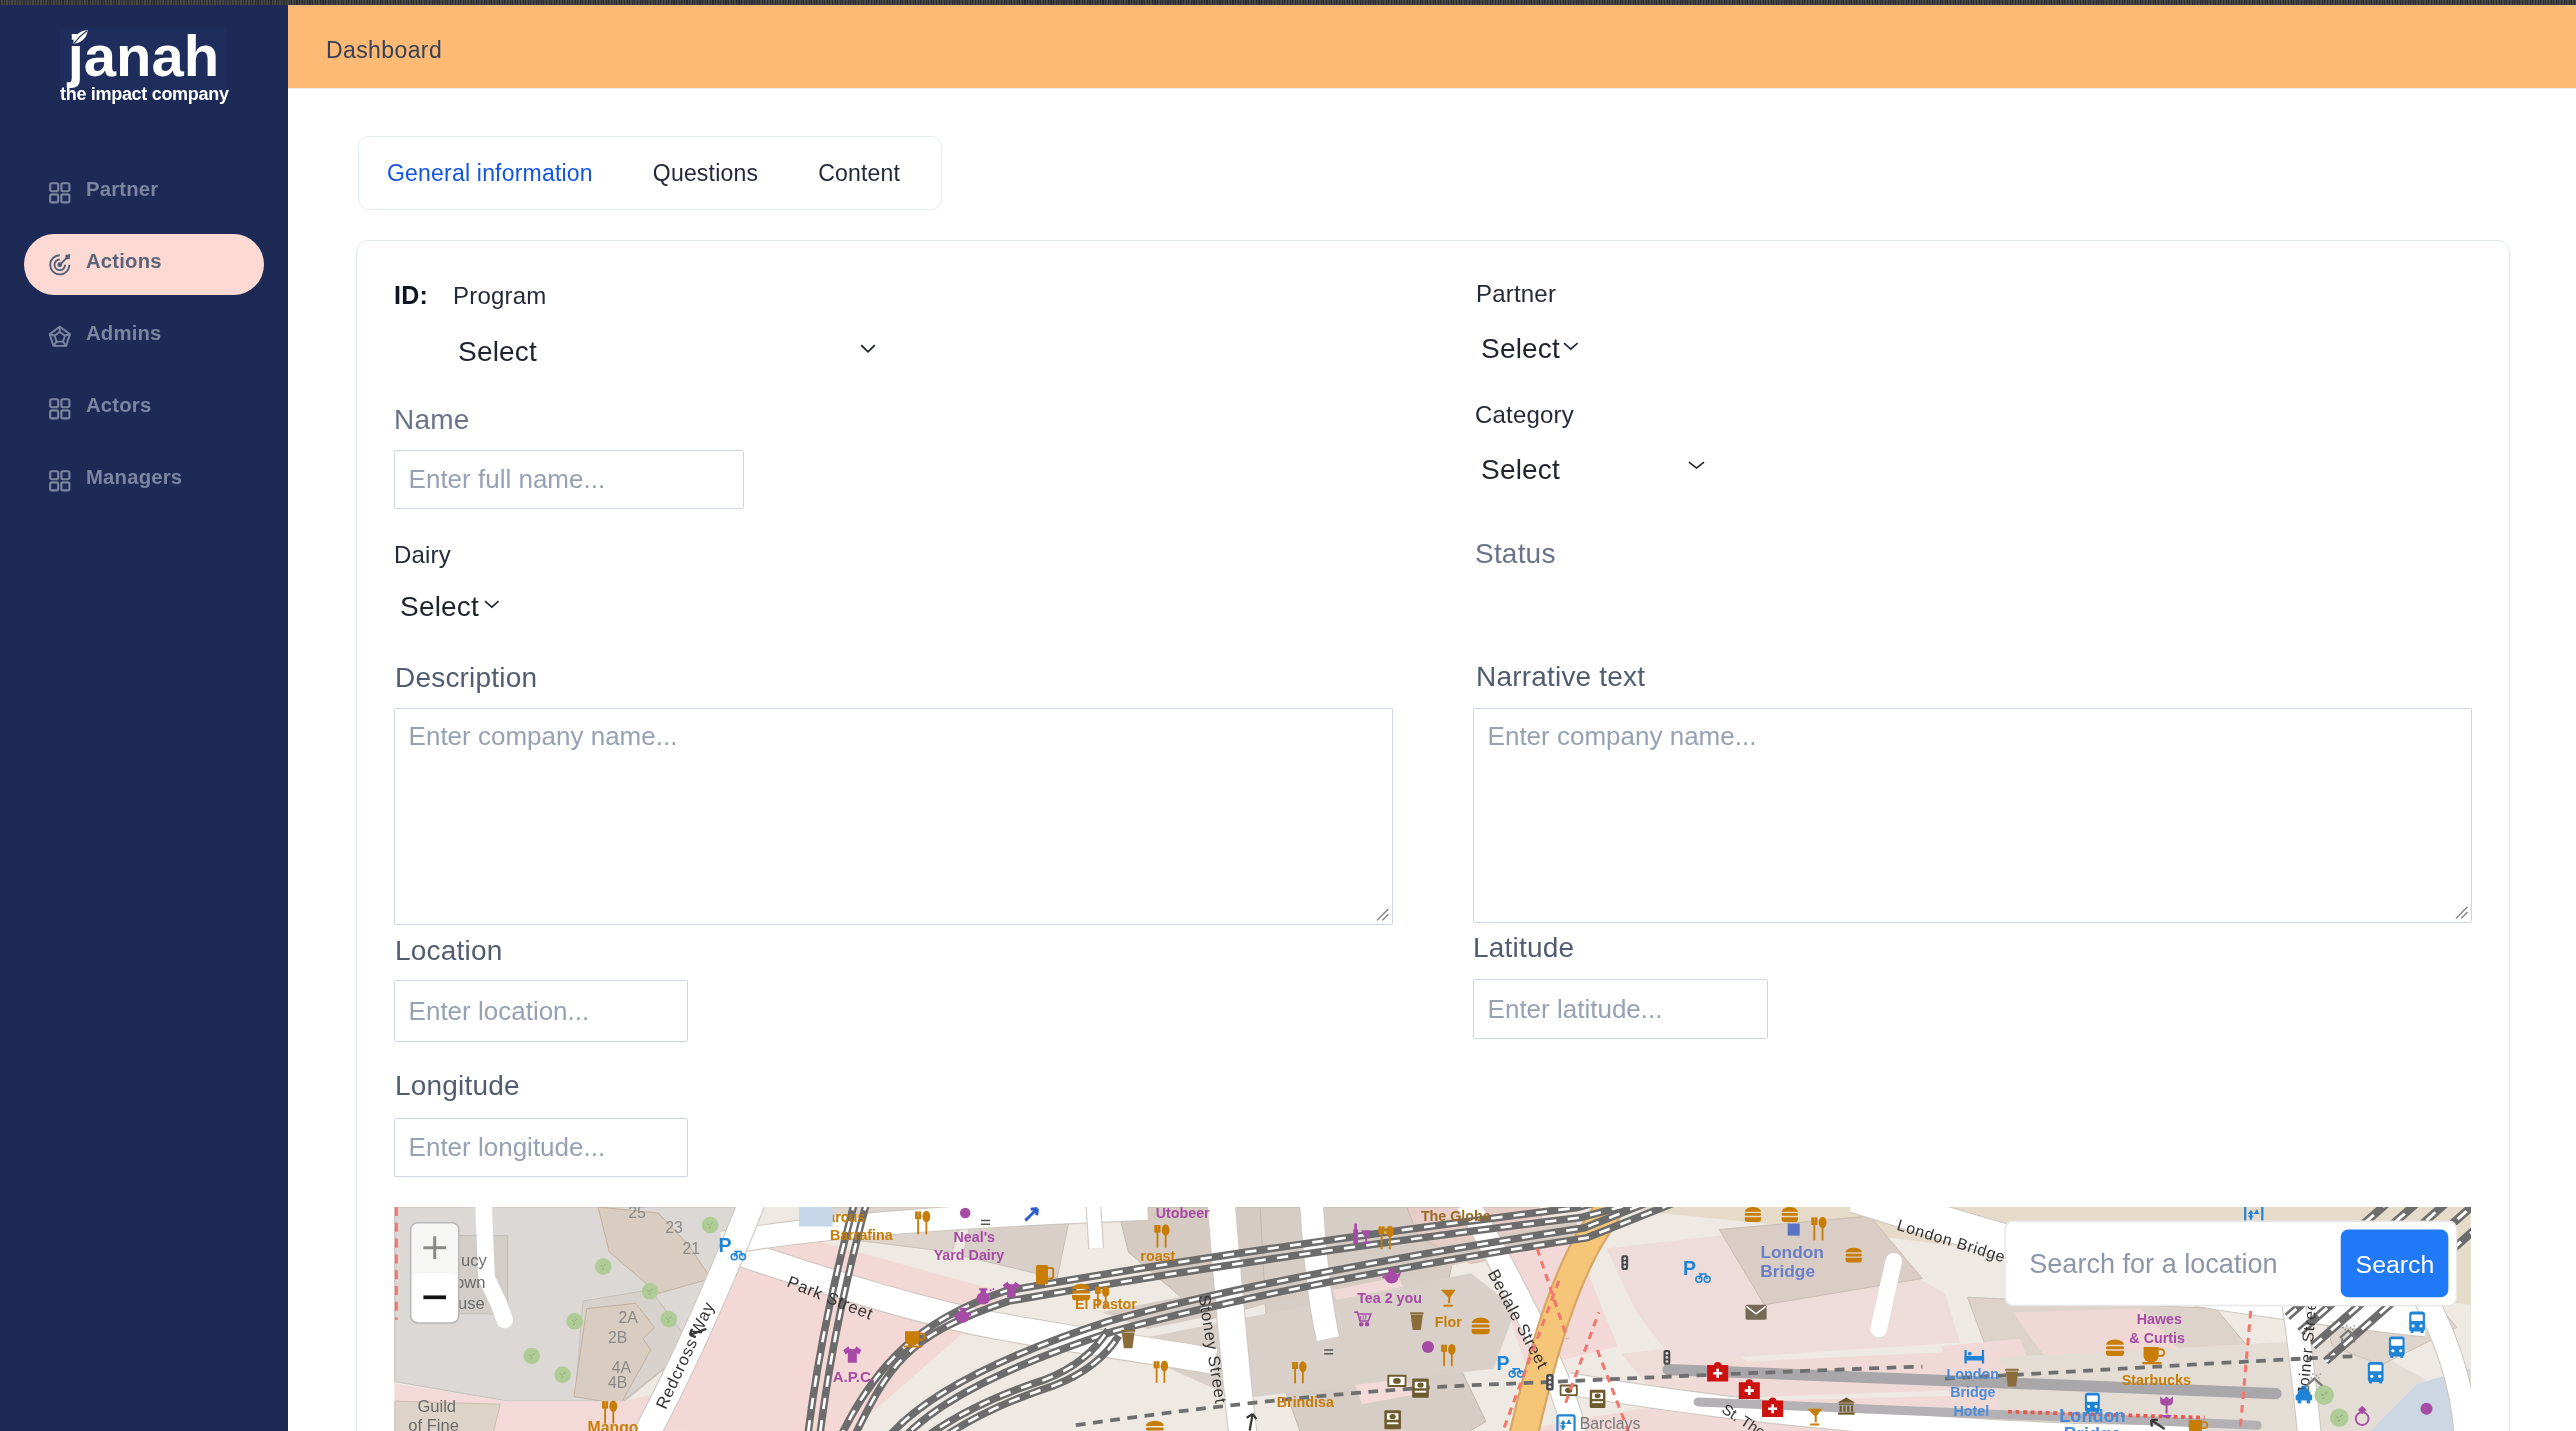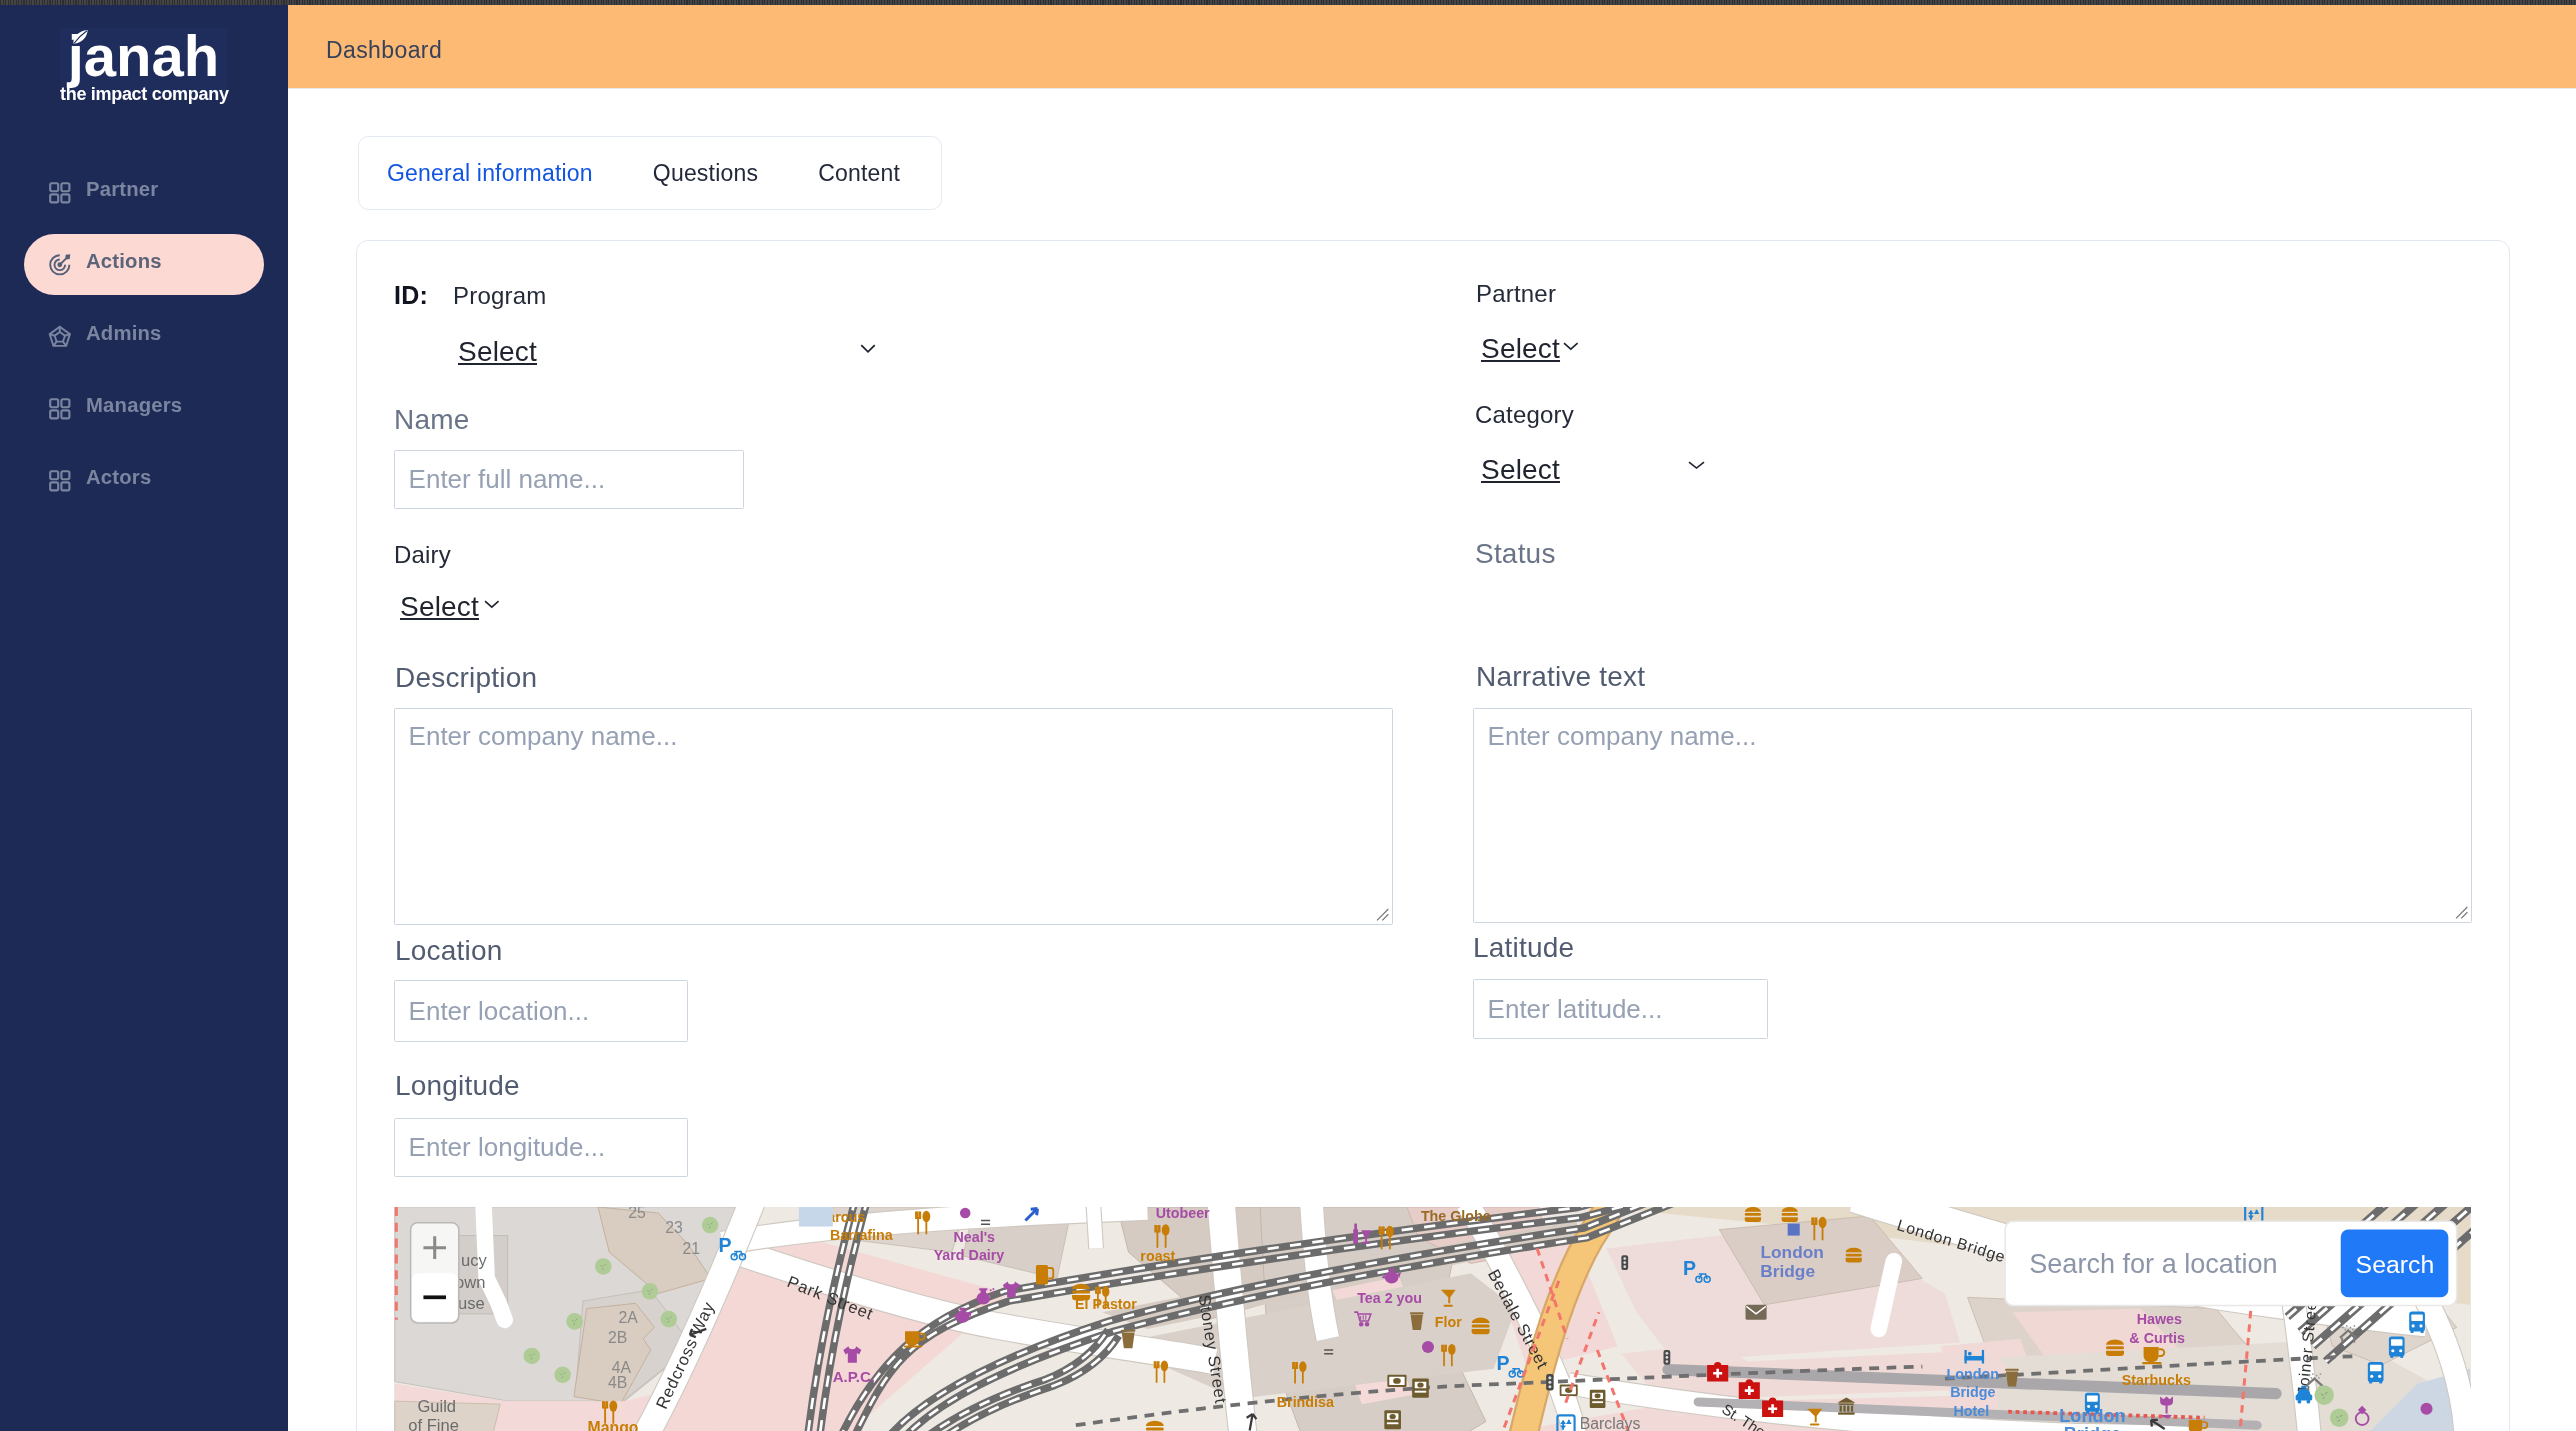--- a/index.html
+++ b/index.html
@@ -22,21 +22,21 @@
   .topbar { position:absolute; left:288px; top:5.3px; width:2572px; height:84px; background:#fdba74; border-bottom:1.5px solid #e9e9e9; }
   .dash { position:absolute; left:38px; top:32px; font-size:23px; color:#37415a; font-weight:400; letter-spacing:0.4px;}
   .avatar { position:absolute; right:36px; top:11.3px; width:57px; height:57px; border-radius:50%; border:1.5px solid #e3e4e9; background:#fff; }
   .tabs { position:absolute; left:358px; top:136px; width:584px; height:74px; background:#fff; border:1.5px solid #e4eaf4; border-radius:10.5px; display:flex; align-items:center; }
   .tab { font-size:23px; color:#23293a; font-weight:500; letter-spacing:0.2px; }
   .tab.active { color:#1155e0; }
   .card { position:absolute; left:356px; top:240px; width:2154px; height:1235px; background:#fff; border:1.5px solid #e1e7f0; border-radius:12px; }
   .lbl { position:absolute; font-size:24px; color:#242a38; letter-spacing:0.2px; }
   .lbl.grey { color:#6a7488; font-size:28px; }
   .lbl.mid { color:#525c70; font-size:28px; }
-  .sel { position:absolute; font-size:28px; color:#20242e; letter-spacing:0.2px;text-decoration:underline; }
+  .sel { position:absolute; font-size:28px; color:#20242e; letter-spacing:0.2px; }
   .chev { position:absolute; }
   input, textarea { position:absolute; border:1.5px solid #ccd5e0; border-radius:1.5px; font-family:"Liberation Sans",sans-serif; font-size:26px; color:#2a3040; padding-left:13.6px; background:#fff; }
   input::placeholder, textarea::placeholder { color:#97a1b4; opacity:1; }
   textarea { padding-top:12px; resize:none; }
   .mapwrap { position:absolute; left:394px; top:1207px; width:2077px; height:224px; overflow:hidden; background:#ede8e1; }
 </style>
 </head>
 <body>
 <div class="topstrip"></div>
 <div class="sidebar">
@@ -75,30 +75,30 @@
         </svg>
         <span>Admins</span>
       </div>
     <div class="navitem">
         <svg width="25.6" height="25.6" viewBox="0 0 24 24" fill="none" stroke="#7b85a0" stroke-width="2">
           <rect x="3" y="3" width="7.5" height="7.5" rx="1.5"></rect>
           <rect x="13.5" y="3" width="7.5" height="7.5" rx="1.5"></rect>
           <rect x="3" y="13.5" width="7.5" height="7.5" rx="1.5"></rect>
           <rect x="13.5" y="13.5" width="7.5" height="7.5" rx="1.5"></rect>
         </svg>
-        <span>Managers</span>
+        <span>Actors</span>
       </div>
     <div class="navitem">
         <svg width="25.6" height="25.6" viewBox="0 0 24 24" fill="none" stroke="#7b85a0" stroke-width="2">
           <rect x="3" y="3" width="7.5" height="7.5" rx="1.5"></rect>
           <rect x="13.5" y="3" width="7.5" height="7.5" rx="1.5"></rect>
           <rect x="3" y="13.5" width="7.5" height="7.5" rx="1.5"></rect>
           <rect x="13.5" y="13.5" width="7.5" height="7.5" rx="1.5"></rect>
         </svg>
-        <span>Actors</span>
+        <span>Managers</span>
       </div>
   </div>
 </div>
 <div class="topbar">
   <div class="dash">Dashboard</div>
   <div class="avatar"><svg width="54" height="54" viewBox="0 0 24 24" fill="#8b93a3">
         <circle cx="12" cy="9" r="3.2"></circle>
         <path d="M 5.5 18.5 C 5.5 15.2 8 13.6 12 13.6 C 16 13.6 18.5 15.2 18.5 18.5 C 18.5 19.3 18 19.6 17.2 19.6 L 6.8 19.6 C 6 19.6 5.5 19.3 5.5 18.5 Z"></path>
       </svg></div>
 </div>

